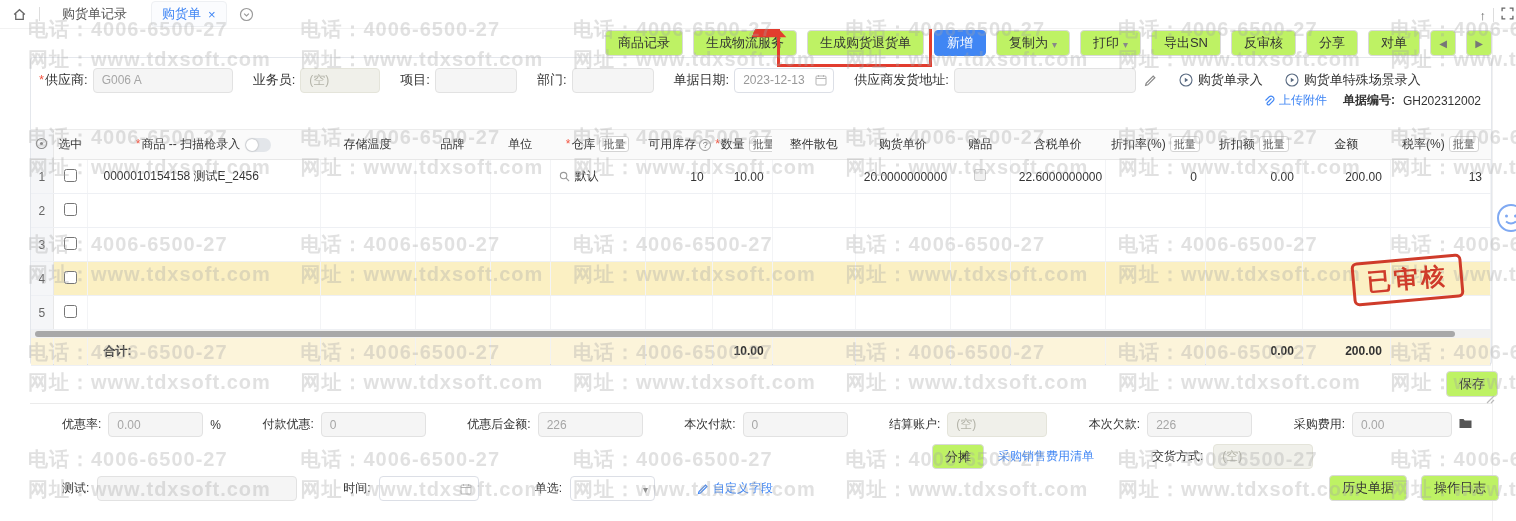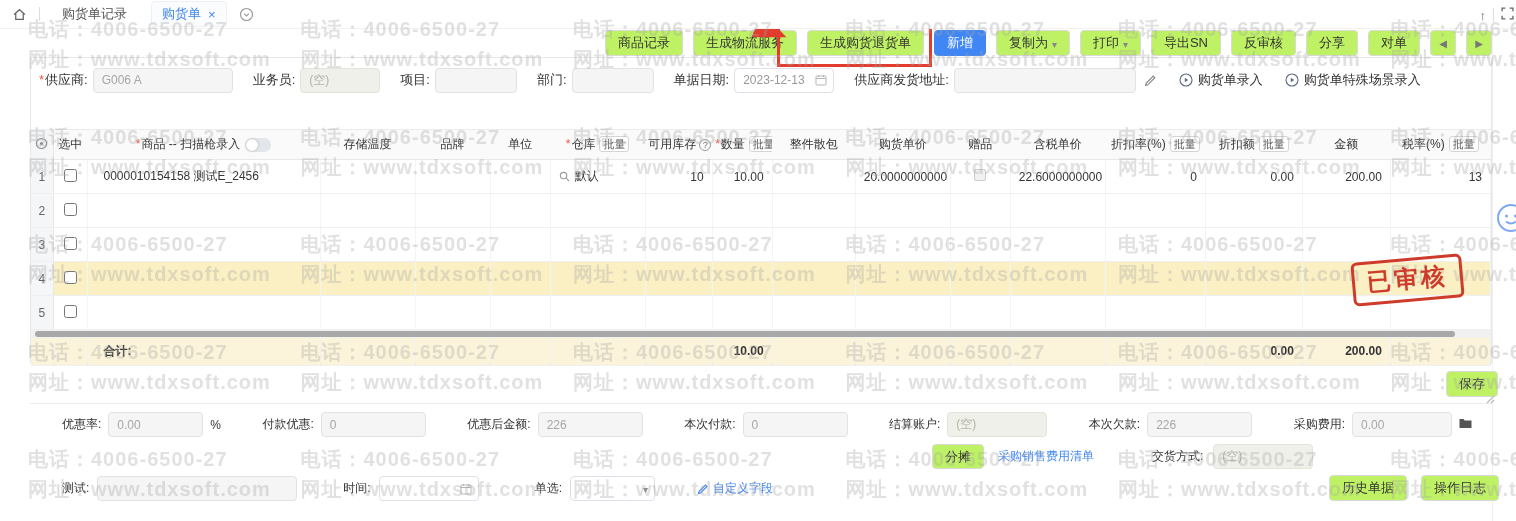--- a/index.html
+++ b/index.html
@@ -316,20 +316,30 @@
     </span>
     <span class="playlink">
       <svg width="14" height="14" viewBox="0 0 14 14">
           <circle cx="7" cy="7" r="6" fill="none" stroke="#5a6b82" stroke-width="1.1"></circle>
           <path d="M5.8 4.7 L9.2 7 L5.8 9.3 Z" fill="#5a6b82"></path>
         </svg>
       <span>购货单特殊场景录入</span>
     </span>
   </div>
 
+  <div class="attachrow">
+    <span class="bluelink">
+      <svg width="12" height="12" viewBox="0 0 12 12">
+          <path d="M8.5 3.5 L4.5 7.5 a1.4 1.4 0 0 0 2 2 L10 6 a2.8 2.8 0 0 0 -4 -4 L2.5 5.5" fill="none" stroke="#4086f4" stroke-width="1.1"></path>
+        </svg>
+      <span>上传附件</span>
+    </span>
+    <span class="billno-label">单据编号:</span>
+    <span class="billno">GH202312002</span>
+  </div>
 
   <div class="gridwrap">
     <table id="grid">
         <colgroup>
           <col style="width:22px">
           <col style="width:34px">
           <col style="width:233px">
           <col style="width:95px">
           <col style="width:75px">
           <col style="width:60px">

